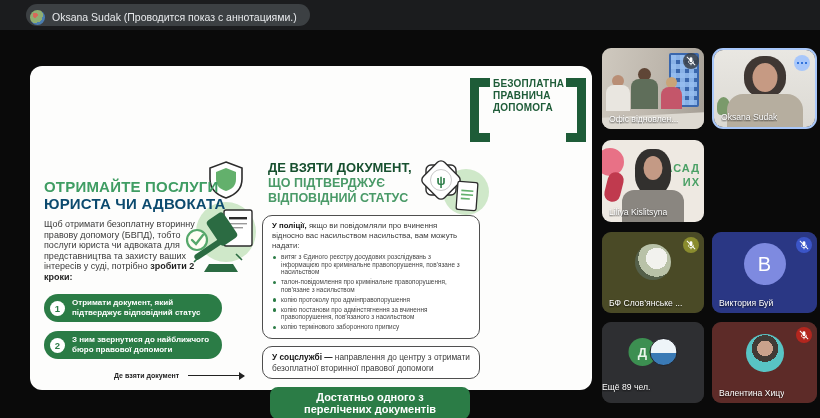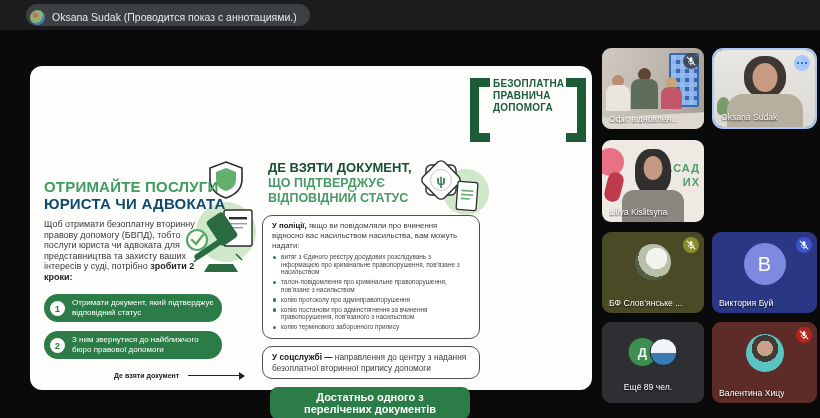--- a/index.html
+++ b/index.html
@@ -28,21 +28,21 @@
   .left-col { position:absolute; left:14px; top:112px; width:202px; }
   .lt1 { font-size:15px; font-weight:700; color:#3f9d63; letter-spacing:.2px; }
   .lt2 { font-size:15px; font-weight:800; color:#0c4a6e; letter-spacing:.2px; }
   .intro { margin-top:7px; width:157px; font-size:9px; line-height:1.17; color:#3a3a3a; }
   .intro b { color:#1f1f1f; }
   .step { margin-top:12px; width:178px; background:#2b7c46; border-radius:16px; display:flex; align-items:center;
     gap:7px; padding:4px 8px 4px 6px; }
   .step + .step { margin-top:9px; }
   .stepnum { width:15px; height:15px; flex:none; background:#fff; color:#2b7c46; border-radius:50%;
     font-size:9.5px; font-weight:800; display:flex; align-items:center; justify-content:center; }
-  .steptext { color:#fff; font-weight:400; font-size:8px; line-height:1.25; }
+  .steptext { color:#fff; font-weight:700; font-size:8px; line-height:1.25; }
   .arrow-row { margin:13px 0 0 70px; display:flex; align-items:center; gap:9px; }
   .arrow-label { font-size:7px; font-weight:700; color:#222; white-space:nowrap; }
   .arrow-line { position:relative; width:56px; height:1.5px; background:#222; }
   .arrow-line::after { content:''; position:absolute; right:-1px; top:-3.2px; border-left:6px solid #222;
     border-top:4px solid transparent; border-bottom:4px solid transparent; }
 
   .illus-left { position:absolute; left:148px; top:92px; }
   .illus-right { position:absolute; left:383px; top:94px; }
 
   .right-col { position:absolute; left:232px; top:94px; width:218px; }
@@ -62,21 +62,21 @@
 
   
   .tiles { position:absolute; left:602px; top:48px; width:216px; height:356px; }
   .tile { position:absolute; width:102px; height:81px; border-radius:9px; overflow:hidden; background:#222;text-decoration:underline; }
   .tile.speaking { border:2px solid #a8c7fa; border-radius:11px; }
   .c1 { left:0; } .c2 { left:110px; width:105px; }
   .r1 { top:0; } .r2 { top:92px; height:82px; } .r3 { top:184px; } .r4 { top:274px; }
   .vid { position:absolute; inset:0; }
   .tile-name { position:absolute; left:7px; bottom:5px; color:#fff; font-size:8.6px;
     text-shadow:0 1px 2px rgba(0,0,0,.85); white-space:nowrap; max-width:92px; overflow:hidden; }
-  .tile-name.center { left:0; width:100%; text-align:center; bottom:11px; }
+  .tile-name.center { left:0; width:100%; bottom:11px; }
   .badge { position:absolute; top:5px; right:5px; width:16px; height:16px; border-radius:50%;
     display:flex; align-items:center; justify-content:center; }
   .speak-badge { background:#a8c7fa; gap:1.5px; }
   .speak-badge i { width:2.6px; height:2.6px; border-radius:50%; background:#0b57d0; }
 
   
   .vid1 { background:linear-gradient(100deg,#cfc9bf 0%,#bdb6ac 55%,#a39d94 100%); }
   .poster { position:absolute; right:5px; top:5px; width:30px; height:54px; background:#3a67ad; border-radius:2px; }
   .poster::before { content:''; position:absolute; inset:2px;
     background-image:repeating-linear-gradient(0deg, rgba(150,190,240,.85) 0 5px, transparent 5px 9px),
@@ -225,21 +225,21 @@
         <ul>
           <li>витяг з Єдиного реєстру досудових розслідувань з інформацією про кримінальне правопорушення, пов’язане з насильством</li>
           <li>талон-повідомлення про кримінальне правопорушення, пов’язане з насильством</li>
           <li>копію протоколу про адмінправопорушення</li>
           <li>копію постанови про адмінстягнення за вчинення правопорушення, пов’язаного з насильством</li>
           <li>копію термінового заборонного припису</li>
         </ul>
       </div>
 
       <div class="obox social-box">
-        <p class="lead"><b>У соцслужбі —</b><span> направлення до центру з надання безоплатної вторинної припису допомоги</span></p>
+        <p class="lead"><b>У соцслужбі —</b><span> направлення до центру з отримати безоплатної вторинної правової допомоги</span></p>
       </div>
 
       <div class="footer-pill">Достатньо одного з перелічених документів</div>
     </div>
   </div>
 
   <div class="tiles">
 
     <div class="tile c1 r1">
       <div class="vid vid1">

